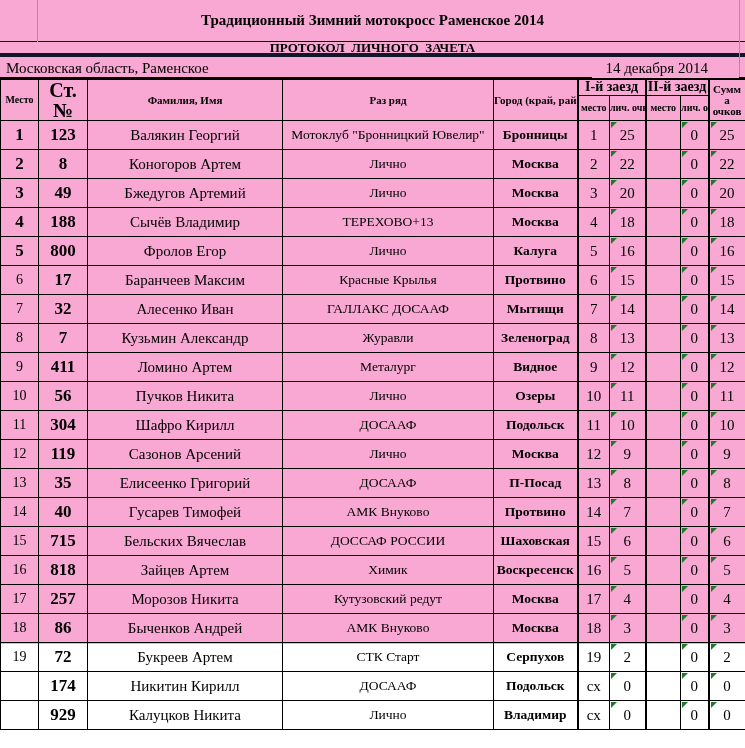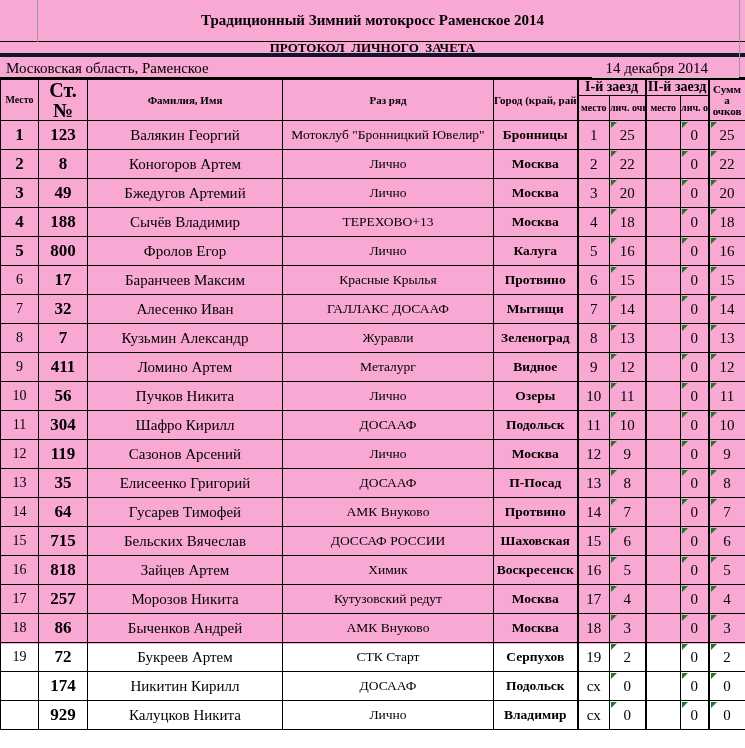--- a/index.html
+++ b/index.html
@@ -287,21 +287,21 @@
           <td class="c-rank">ДОСААФ</td>
           <td class="c-city">П-Посад</td>
           <td class="c-num bl2">13</td>
           <td class="c-num flag"><span class="tri"></span>8</td>
           <td class="c-num bl2"></td>
           <td class="c-num flag"><span class="tri"></span>0</td>
           <td class="c-num flag bl2"><span class="tri"></span>8</td>
         </tr>
         <tr>
           <td class="c-place">14</td>
-          <td class="c-stno">64</td>
+          <td class="c-stno">40</td>
           <td class="c-name">Гусарев Тимофей</td>
           <td class="c-rank">АМК Внуково</td>
           <td class="c-city">Протвино</td>
           <td class="c-num bl2">14</td>
           <td class="c-num flag"><span class="tri"></span>7</td>
           <td class="c-num bl2"></td>
           <td class="c-num flag"><span class="tri"></span>0</td>
           <td class="c-num flag bl2"><span class="tri"></span>7</td>
         </tr>
         <tr>

